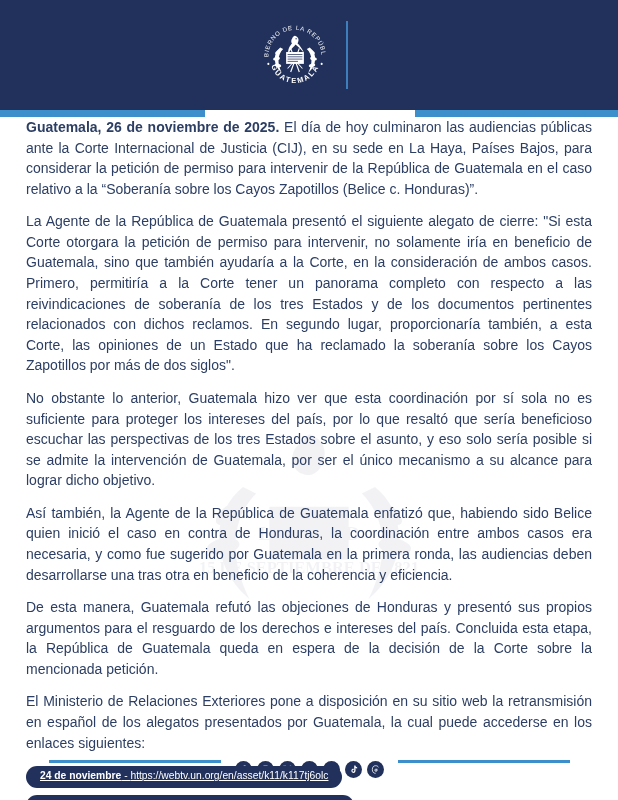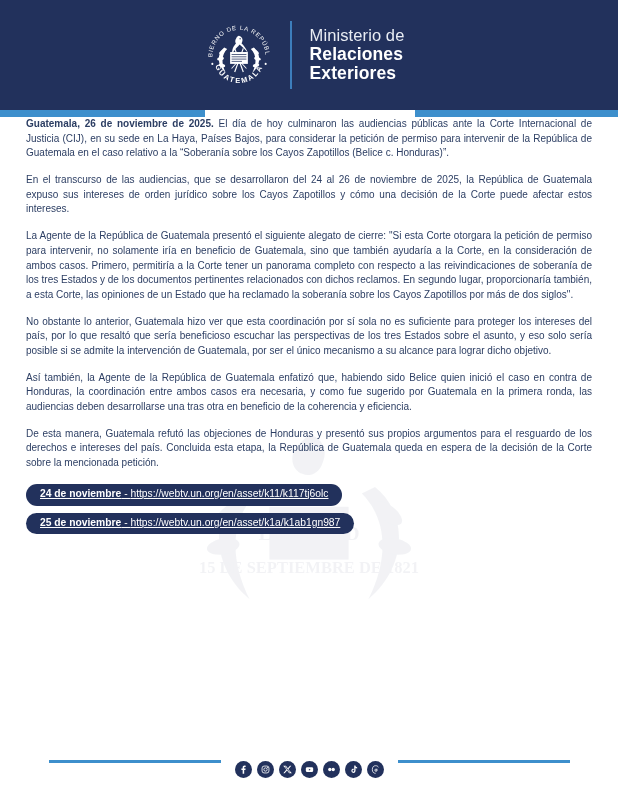--- a/index.html
+++ b/index.html
@@ -98,21 +98,21 @@
     color: #22315c;
     font-weight: bold;
     font-size: 14.2px;
     line-height: 1.45;
     margin: 36px 12px 20px 12px;
   }
   .title div { white-space: nowrap; }
 
   p.body-par {
     color: #2c3e63;
-    font-size: 10px;
+    font-size: 14px;
     line-height: 1.47;
     text-align: justify;
     margin: 0 0 12px 0;
   }
   p.body-par b { font-weight: bold; }
 
   
   .links { }
   .pill {
     display: inline-block;
@@ -211,25 +211,20 @@
 
         <path d="M50 24 C54 25 56 29 54 33 C53 36 50 37 48 36 C45 35 44 31 46 28 C47 26 48 24 50 24 Z" fill="#ffffff"></path>
         <path d="M47 33 C42 38 40 44 41 48 C44 43 47 39 50 37 Z" fill="#ffffff"></path>
         <path d="M52 33 C57 37 60 42 62 47 C58 42 54 38 51 36 Z" fill="#ffffff"></path>
         <circle cx="51.5" cy="28" r="0.9" fill="#22315c"></circle>
       </svg>
     </div>
 
     <div class="logo-divider"></div>
 
-    <div class="logo-text">
-      <div class="line1">Ministerio de</div>
-      <div class="line2">Relaciones</div>
-      <div class="line3">Exteriores</div>
-    </div>
   </div>
 </div>
 
 <div class="accent-bar">
   <div class="accent-seg accent-left"></div>
   <div class="accent-gap"></div>
   <div class="accent-seg accent-right"></div>
 </div>
 
 <div class="watermark">
@@ -245,30 +240,30 @@
     <text x="50" y="56" font-family="Liberation Serif, serif" font-size="6" fill="#22315c" text-anchor="middle">LIBERTAD</text>
     <text x="50" y="66" font-family="Liberation Serif, serif" font-size="5" fill="#22315c" text-anchor="middle">15 DE SEPTIEMBRE DE 1821</text>
   </svg>
 </div>
 
 <div class="content">
 
 
   <p class="body-par"><b>Guatemala, 26 de noviembre de 2025.</b><span> El día de hoy culminaron las audiencias públicas ante la Corte Internacional de Justicia (CIJ), en su sede en La Haya, Países Bajos, para considerar la petición de permiso para intervenir de la República de Guatemala en el caso relativo a la “Soberanía sobre los Cayos Zapotillos (Belice c. Honduras)”.</span></p>
 
-  <p class="body-par">En el transcurso de las audiencias, que se desarrollaron del 24 al 26 de noviembre de 2025, la República de Guatemala expuso sus intereses de orden jurídico sobre los Cayos Zapotillos y cómo una decisión de la Corte puede afectar estos intereses.</p>
 
   <p class="body-par">La Agente de la República de Guatemala presentó el siguiente alegato de cierre: "Si esta Corte otorgara la petición de permiso para intervenir, no solamente iría en beneficio de Guatemala, sino que también ayudaría a la Corte, en la consideración de ambos casos. Primero, permitiría a la Corte tener un panorama completo con respecto a las reivindicaciones de soberanía de los tres Estados y de los documentos pertinentes relacionados con dichos reclamos. En segundo lugar, proporcionaría también, a esta Corte, las opiniones de un Estado que ha reclamado la soberanía sobre los Cayos Zapotillos por más de dos siglos".</p>
 
   <p class="body-par">No obstante lo anterior, Guatemala hizo ver que esta coordinación por sí sola no es suficiente para proteger los intereses del país, por lo que resaltó que sería beneficioso escuchar las perspectivas de los tres Estados sobre el asunto, y eso solo sería posible si se admite la intervención de Guatemala, por ser el único mecanismo a su alcance para lograr dicho objetivo.</p>
 
   <p class="body-par">Así también, la Agente de la República de Guatemala enfatizó que, habiendo sido Belice quien inició el caso en contra de Honduras, la coordinación entre ambos casos era necesaria, y como fue sugerido por Guatemala en la primera ronda, las audiencias deben desarrollarse una tras otra en beneficio de la coherencia y eficiencia.</p>
 
   <p class="body-par">De esta manera, Guatemala refutó las objeciones de Honduras y presentó sus propios argumentos para el resguardo de los derechos e intereses del país. Concluida esta etapa, la República de Guatemala queda en espera de la decisión de la Corte sobre la mencionada petición.</p>
 
+  <p class="body-par">El Ministerio de Relaciones Exteriores pone a disposición en su sitio web la retransmisión en español de los alegatos presentados por Guatemala, la cual puede accederse en los enlaces siguientes:</p>
 
   <div class="links">
     <div class="pill-row">
       <a class="pill" href="#"><span class="pdate">24 de noviembre</span><span> - </span><span class="purl"></span><span class="purl">https://webtv.un.org/en/asset/k11/k117tj6olc</span></a>
     </div>
     <div class="pill-row">
       <a class="pill" href="#"><span class="pdate">25 de noviembre</span><span> - </span><span class="purl"></span><span class="purl">https://webtv.un.org/en/asset/k1a/k1ab1gn987</span></a>
     </div>
   </div>
 </div>

